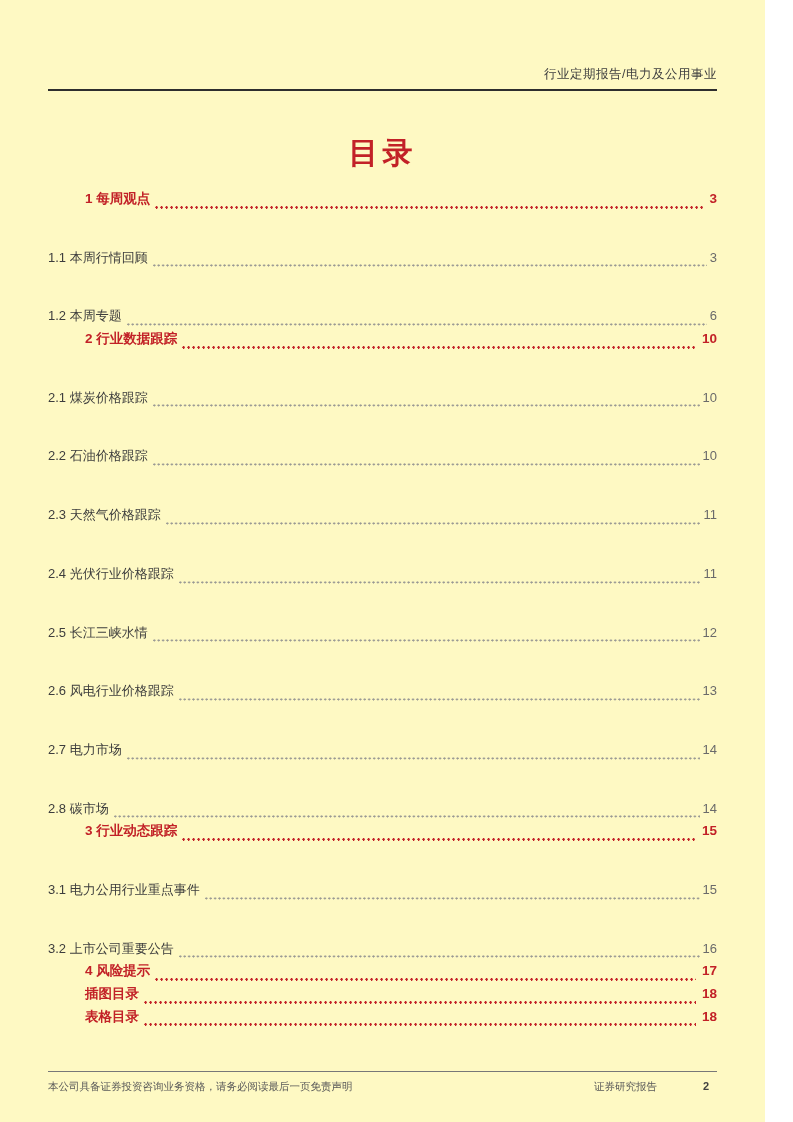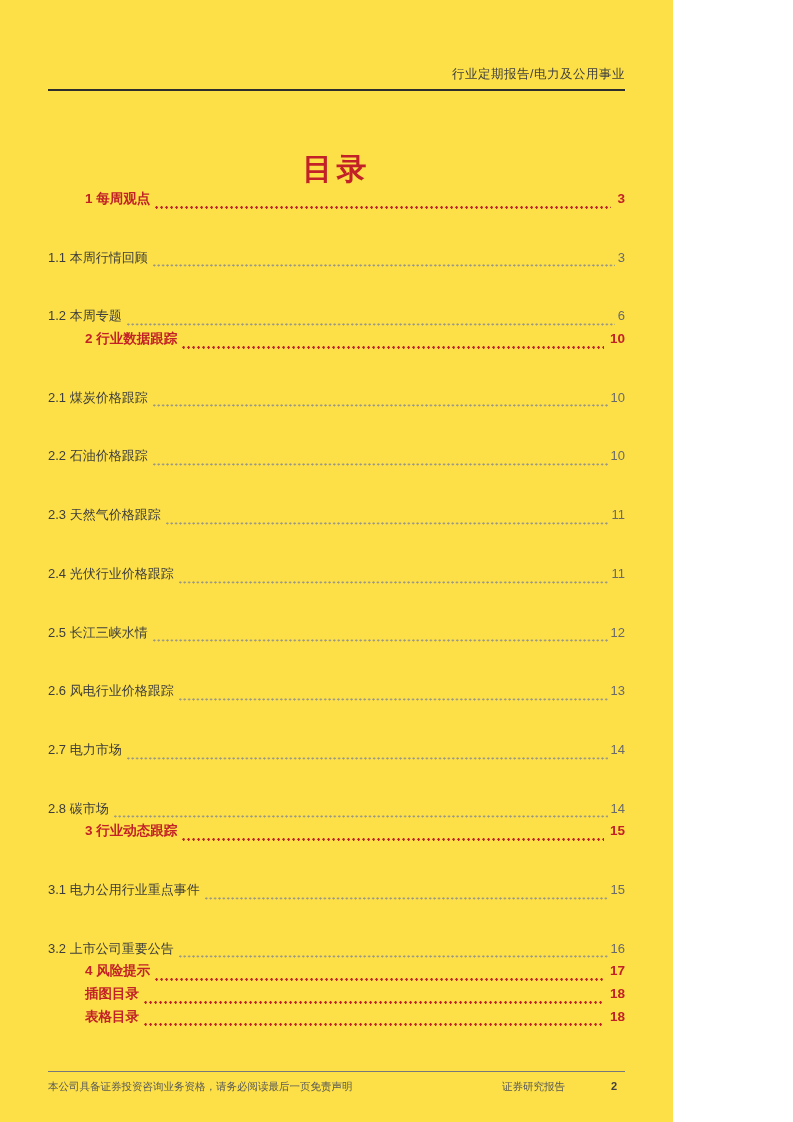--- a/index.html
+++ b/index.html
@@ -1,20 +1,20 @@
 <!DOCTYPE html>
 <html><head>
 <meta charset="utf-8">
 <style>
   html, body { margin: 0; padding: 0; background: #ffffff; }
   .page {
     position: relative;
-    width: 673px;
+    width: 765px;
     height: 1122px;
-    background: #fde047;
+    background: #fef9c3;
     font-family: "Liberation Sans", "DejaVu Sans", sans-serif;
     overflow: hidden;
   }
   
   .header-category {
     position: absolute;
     top: 66px;
     right: 48px;
     font-size: 12.5px;
     color: #404040;
@@ -27,21 +27,21 @@
     right: 48px;
     height: 2px;
     background: #2e2e2e;
   }
   
   .toc-title {
     position: absolute;
     top: 133px;
     left: 0;
     right: 0;
-    margin: 16px;
+    margin: 0;
     text-align: center;
     font-size: 30px;
     font-weight: bold;
     letter-spacing: 4px;
     color: #c22127;
   }
   
   .toc-list {
     position: absolute;
     top: 190px;

